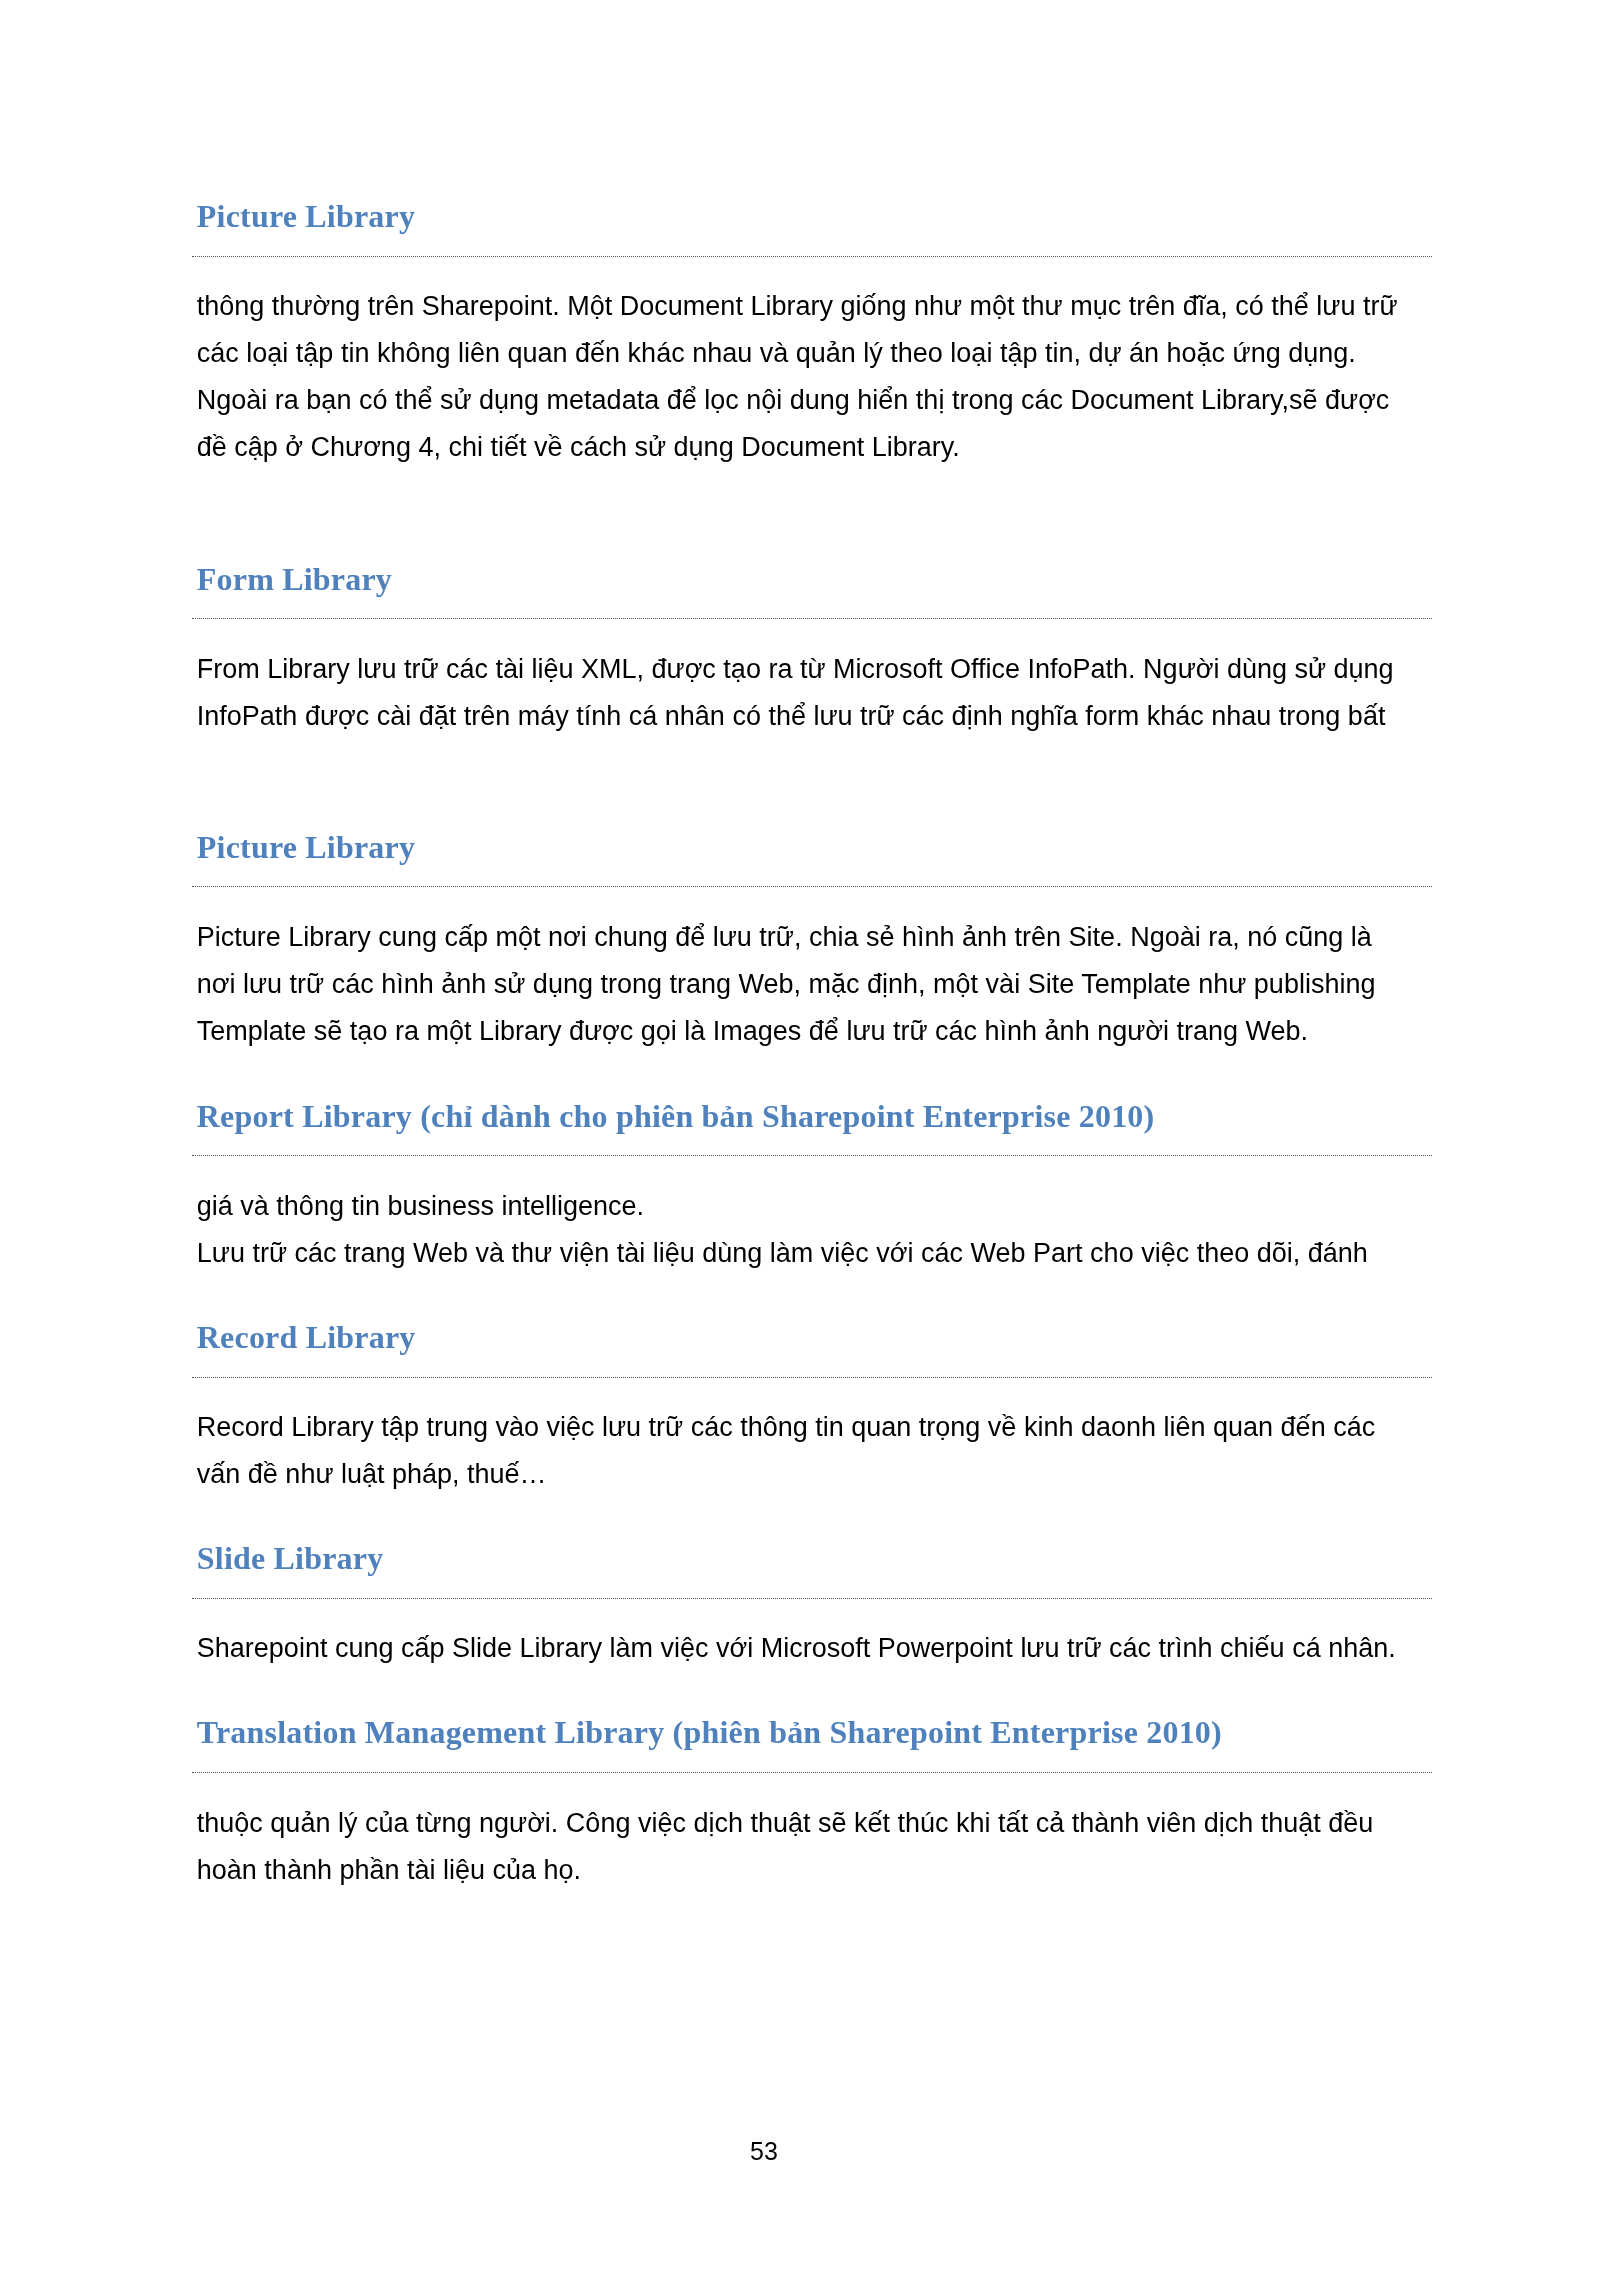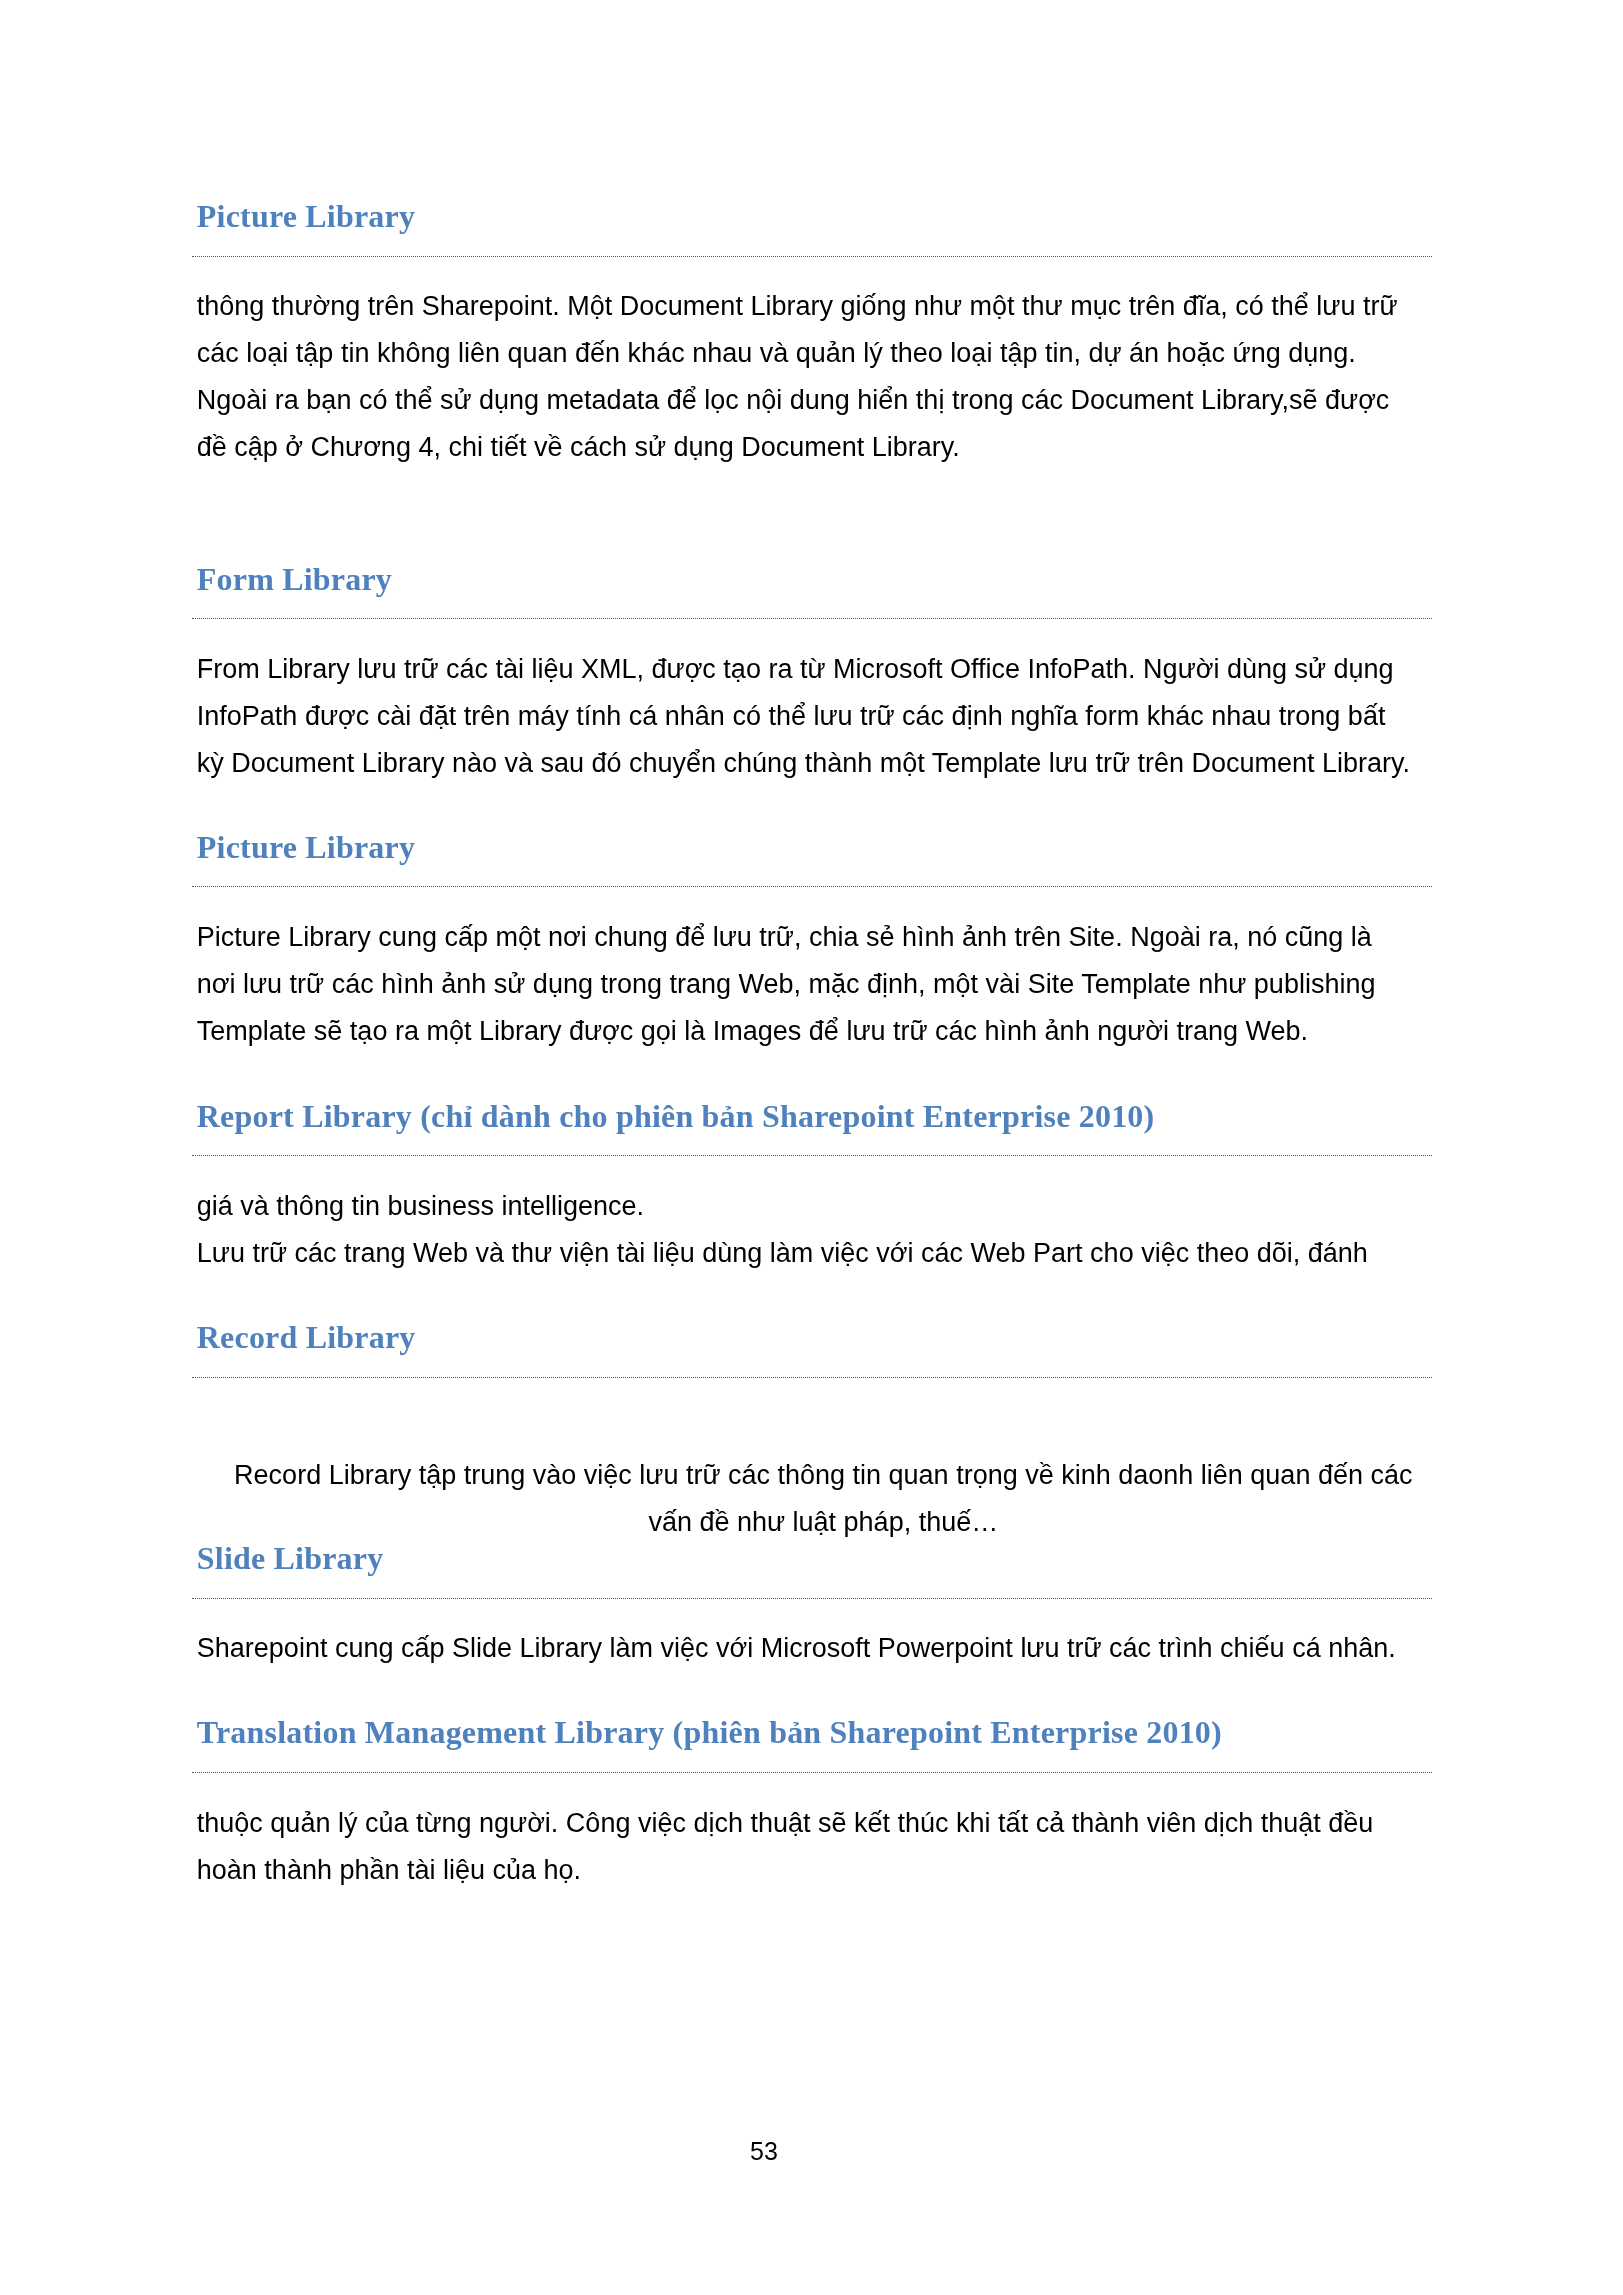--- a/index.html
+++ b/index.html
@@ -72,21 +72,20 @@
       <span class="line">đề cập ở Chương 4, chi tiết về cách sử dụng Document Library.</span>
     </p>
   </section>
 
   <section class="section" style="top:0;">
     <h2 class="heading" style="top:560px;">Form Library</h2>
     <div class="rule" style="top:618px;"></div>
     <p class="body-text" style="top:646px;">
       <span class="line">From Library lưu trữ các tài liệu XML, được tạo ra từ Microsoft Office InfoPath. Người dùng sử dụng</span>
       <span class="line">InfoPath được cài đặt trên máy tính cá nhân có thể lưu trữ các định nghĩa form khác nhau trong bất</span>
-      <span class="line">kỳ Document Library nào và sau đó chuyển chúng thành một Template lưu trữ trên Document Library.</span>
     </p>
   </section>
 
   <section class="section" style="top:0;">
     <h2 class="heading" style="top:828px;">Picture Library</h2>
     <div class="rule" style="top:886px;"></div>
     <p class="body-text" style="top:914px;">
       <span class="line">Picture Library cung cấp một nơi chung để lưu trữ, chia sẻ hình ảnh trên Site. Ngoài ra, nó cũng là</span>
       <span class="line">nơi lưu trữ các hình ảnh sử dụng trong trang Web, mặc định, một vài Site Template như publishing</span>
       <span class="line">Template sẽ tạo ra một Library được gọi là Images để lưu trữ các hình ảnh người trang Web.</span>
@@ -98,21 +97,21 @@
     <div class="rule" style="top:1155px;"></div>
     <p class="body-text" style="top:1183px;">
       <span class="line">giá và thông tin business intelligence.</span>
       <span class="line">Lưu trữ các trang Web và thư viện tài liệu dùng làm việc với các Web Part  cho việc theo dõi, đánh</span>
     </p>
   </section>
 
   <section class="section" style="top:0;">
     <h2 class="heading" style="top:1318px;">Record Library</h2>
     <div class="rule" style="top:1377px;"></div>
-    <p class="body-text" style="top:1452px;text-align:center;">
+    <p class="body-text" style="top:1404px;">
       <span class="line">Record Library tập trung vào việc lưu trữ các thông tin quan trọng về kinh daonh liên quan đến các</span>
       <span class="line">vấn đề như luật pháp, thuế…</span>
     </p>
   </section>
 
   <section class="section" style="top:0;">
     <h2 class="heading" style="top:1539px;">Slide Library</h2>
     <div class="rule" style="top:1598px;"></div>
     <p class="body-text" style="top:1625px;">
       <span class="line">Sharepoint cung cấp Slide Library làm việc với Microsoft Powerpoint lưu trữ các trình chiếu cá nhân.</span>

